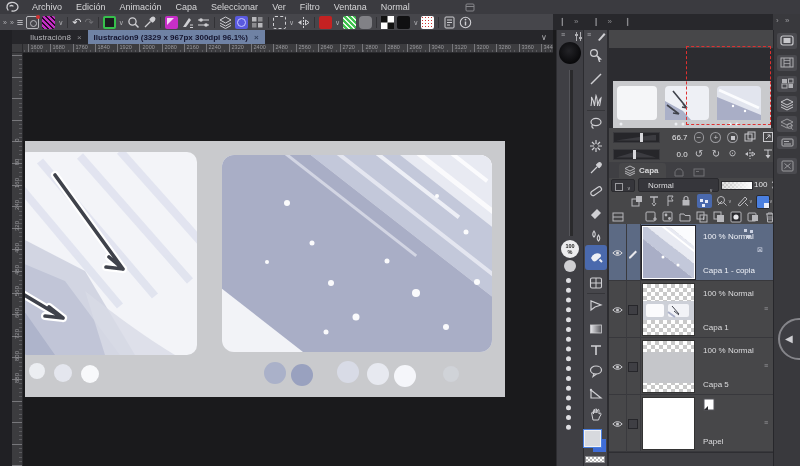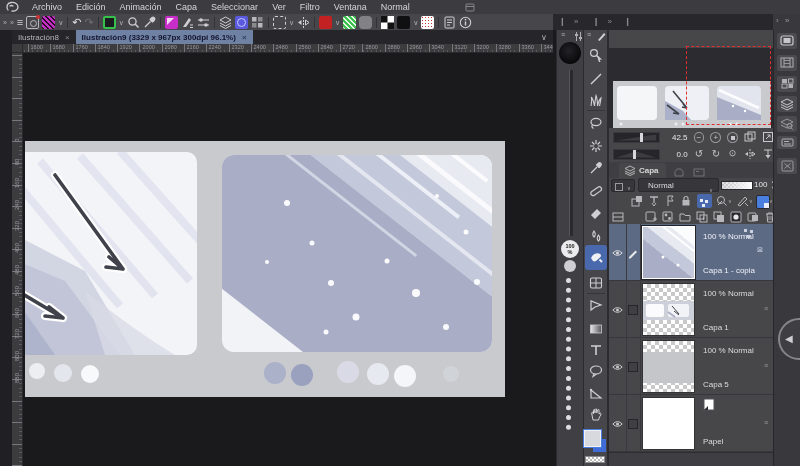--- a/index.html
+++ b/index.html
@@ -11,21 +11,21 @@
   .menu-item{font-size:9px;color:#d6d6d8;padding:0 7px;line-height:14px;cursor:default;}
   
   #toolbar{left:0;top:14px;width:553px;height:16px;background:#46464b;display:flex;align-items:center;gap:3px;padding-left:3px;box-sizing:border-box;}
   .tb-sep{width:1px;height:11px;background:#323236;margin:0 1px;}
   .tile{width:13px;height:13px;border-radius:2px;box-sizing:border-box;position:relative;flex:none;}
   .chev{font-size:7px;color:#aeaeb2;line-height:13px;}
   .glyph{color:#d2d2d6;}
   #toolbar-ext{left:553px;top:14px;width:220px;height:16px;background:#28282c;color:#8a8a8e;font-size:8px;line-height:16px;}
   #dock-top{left:773px;top:14px;width:27px;height:16px;background:#39393d;color:#9a9a9e;font-size:8px;line-height:14px;}
   
-  #tabbar{left:0;top:30px;width:553px;height:14px;background:#26262a;display:flex;align-items:center;padding-left:12px;box-sizing:border-box;}
+  #tabbar{left:0;top:30px;width:553px;height:14px;background:#26262a;display:flex;align-items:center;padding-left:24px;box-sizing:border-box;}
   .tab{display:flex;align-items:center;height:14px;padding:0 6px;font-size:8px;color:#b4b4b8;}
   .tab .close{margin-left:6px;font-size:8px;color:#8a8a8e;}
   .tab.active{background:#6f82a4;color:#14142e;font-weight:bold;}
   .tab.active .close{color:#33425f;}
   
   #corner{left:12px;top:44px;width:11px;height:9px;background:#3c3c3f;border-right:1px solid #2a2a2d;border-bottom:1px solid #2a2a2d;box-sizing:border-box;}
   #hruler{left:23px;top:44px;width:530px;height:9px;background:#3c3c3f;border-bottom:1px solid #2a2a2d;box-sizing:border-box;overflow:hidden;
     background-image:repeating-linear-gradient(90deg,#77777b 0 1px,transparent 1px 22.3px),repeating-linear-gradient(90deg,#5a5a5e 0 1px,transparent 1px 4.46px);
     background-size:100% 100%,100% 3px;background-position:5px 0,5px 6px;background-repeat:no-repeat,repeat-x;}
   .hlab{position:absolute;top:0px;font-size:6px;color:#9a9a9e;transform:scale(.92);}
@@ -451,21 +451,21 @@
             <circle cx="124" cy="43" r="1.5"></circle>
           </g>
       </svg>
     </div>
     <div id="nav-controls" class="abs">
       <div class="nav-row" style="top:1px">
         <span class="mini-slider">
             <span class="mini-wedge"></span>
             <span class="mini-knob" style="left:26px"></span>
           </span>
-        <span class="nav-val">42.5</span>
+        <span class="nav-val">66.7</span>
         <span class="nav-btn">−</span>
         <span class="nav-btn">+</span>
         <span class="nav-btn"><span style="display:inline-block;width:4px;height:4px;background:#c8c8cc;margin-top:2.5px"></span></span>
         <svg class="nav-svgbtn" viewBox="0 0 12 12">
           <rect x="1" y="3" width="7" height="7" fill="none" stroke="#c8c8cc"></rect>
             <rect x="4" y="1" width="7" height="7" fill="none" stroke="#c8c8cc"></rect>
         </svg>
         <svg class="nav-svgbtn" viewBox="0 0 12 12">
           <rect x="1.5" y="1.5" width="9" height="9" fill="none" stroke="#c8c8cc"></rect>
             <path d="M4 8 L8 4 M8 4 H5.5 M8 4 V6.5" stroke="#c8c8cc"></path>

